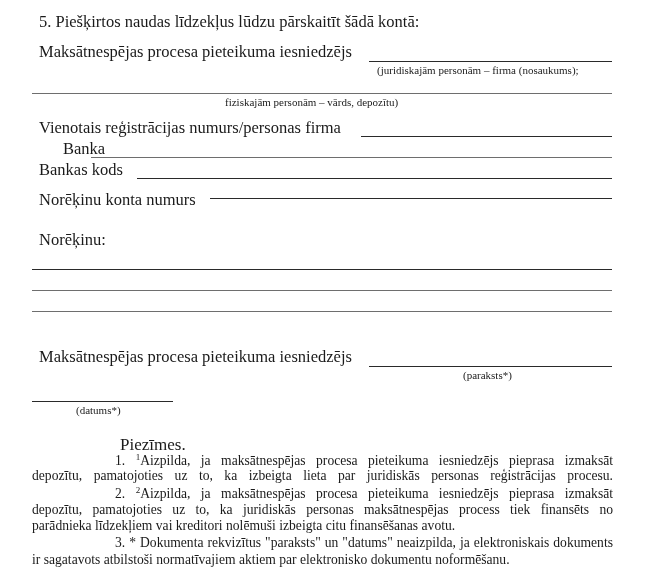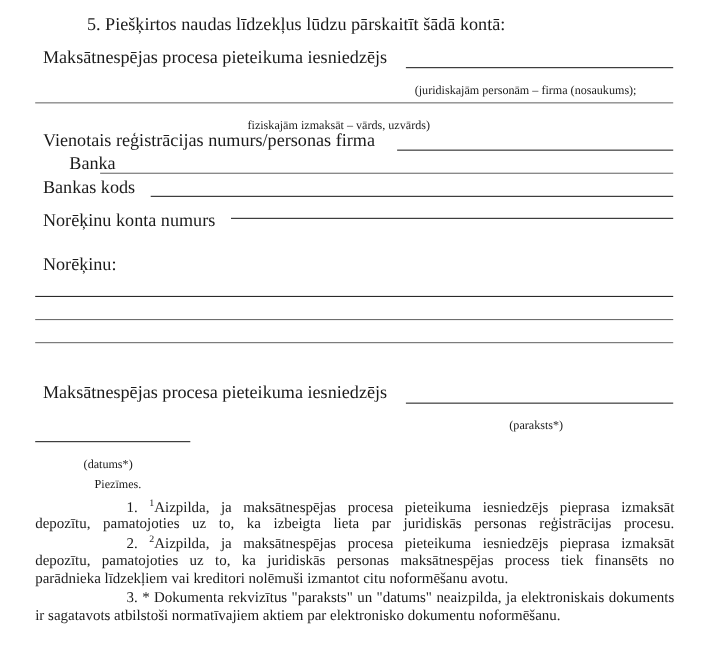--- a/index.html
+++ b/index.html
@@ -1,38 +1,38 @@
 <!DOCTYPE html>
 <html><head>
 <meta charset="utf-8">
 <style>
   html, body { margin: 0; padding: 0; background: #ffffff; }
   body { width: 645px; height: 586px; position: relative; overflow: hidden;
          font-family: "Liberation Serif", serif; color: #1a1a1a; }
   .t { position: absolute; white-space: nowrap; line-height: 1; }
   .big { font-size: 16.5px; }
-  .small { font-size: 11px; margin-top: 12px; }
-  .note { font-size: 11px; }
+  .small { font-size: 11px; }
+  .note { font-size: 17px; margin-left: 34px; }
   .line { position: absolute; height: 0; border-top: 1.4px solid #2a2a2a; }
   .line.grey { border-top: 1.6px solid #6e6e6e; }
   .j { position: absolute; left: 32px; width: 581px; font-size: 13.6px; line-height: 1;
        text-align: justify; text-align-last: justify; white-space: nowrap; font-family: Liberation Serif, serif; }
   .j.noj { text-align-last: left; }
   sup { font-size: 9px; vertical-align: 5px; }
 </style>
 </head>
 <body>
 
-<div class="t big" style="left:39px; top:14px;margin-left:40px;">5. Piešķirtos naudas līdzekļus lūdzu pārskaitīt šādā kontā:</div>
+<div class="t big" style="left:39px; top:14px;">5. Piešķirtos naudas līdzekļus lūdzu pārskaitīt šādā kontā:</div>
 
 <div class="t big" style="left:39px; top:44px;">Maksātnespējas procesa pieteikuma iesniedzējs</div>
 <div class="line" style="left:369px; width:243px; top:61px;"></div>
 <div class="t small" style="left:377px; top:65px;">(juridiskajām personām – firma (nosaukums);</div>
 <div class="line grey" style="left:32px; width:580px; top:93px;"></div>
-<div class="t small" style="left:225px; top:97px;">fiziskajām izmaksāt – vārds, uzvārds)</div>
+<div class="t small" style="left:225px; top:97px;">fiziskajām personām – vārds, depozītu)</div>
 
 <div class="t big" style="left:39px; top:120px;">Vienotais reģistrācijas numurs/personas firma</div>
 <div class="line" style="left:361px; width:251px; top:136px;"></div>
 
 <div class="t big" style="left:39px; top:141px;margin-left:24px;">Banka</div>
 <div class="line grey" style="left:91px; width:521px; top:157px;"></div>
 
 <div class="t big" style="left:39px; top:162px;">Bankas kods</div>
 <div class="line" style="left:137px; width:475px; top:178px;"></div>
 
@@ -51,16 +51,16 @@
 <div class="line" style="left:32px; width:141px; top:401px;"></div>
 <div class="t small" style="left:76px; top:405px;">(datums*)</div>
 
 <div class="t note" style="left:86px; top:436px;">Piezīmes.</div>
 
 <div class="j" style="left: 115px; width: 498px; top: 453px; white-space: nowrap;"><span>1.</span>&nbsp;<sup>1</sup><span>Aizpilda, ja maksātnespējas procesa pieteikuma iesniedzējs pieprasa izmaksāt</span></div>
 <div class="j" style="top: 469px; white-space: nowrap;">depozītu, pamatojoties uz to, ka izbeigta lieta par juridiskās personas reģistrācijas procesu.</div>
 
 <div class="j" style="left: 115px; width: 498px; top: 486px; white-space: nowrap;"><span>2.</span>&nbsp;<sup>2</sup><span>Aizpilda, ja maksātnespējas procesa pieteikuma iesniedzējs pieprasa izmaksāt</span></div>
 <div class="j" style="top: 503px; white-space: nowrap;">depozītu, pamatojoties uz to, ka juridiskās personas maksātnespējas process tiek finansēts no</div>
-<div class="j noj" style="top:519px;">parādnieka līdzekļiem vai kreditori nolēmuši izmantot citu noformēšanu avotu.</div>
+<div class="j noj" style="top:519px;">parādnieka līdzekļiem vai kreditori nolēmuši izbeigta citu finansēšanas avotu.</div>
 
 <div class="j" style="left: 115px; width: 498px; top: 536px; white-space: nowrap;"><span>3.</span>&nbsp;<span>* Dokumenta rekvizītus "paraksts" un "datums" neaizpilda, ja elektroniskais dokuments</span></div>
 <div class="j noj" style="top:553px;">ir sagatavots atbilstoši normatīvajiem aktiem par elektronisko dokumentu noformēšanu.</div>
 
 </body></html>

